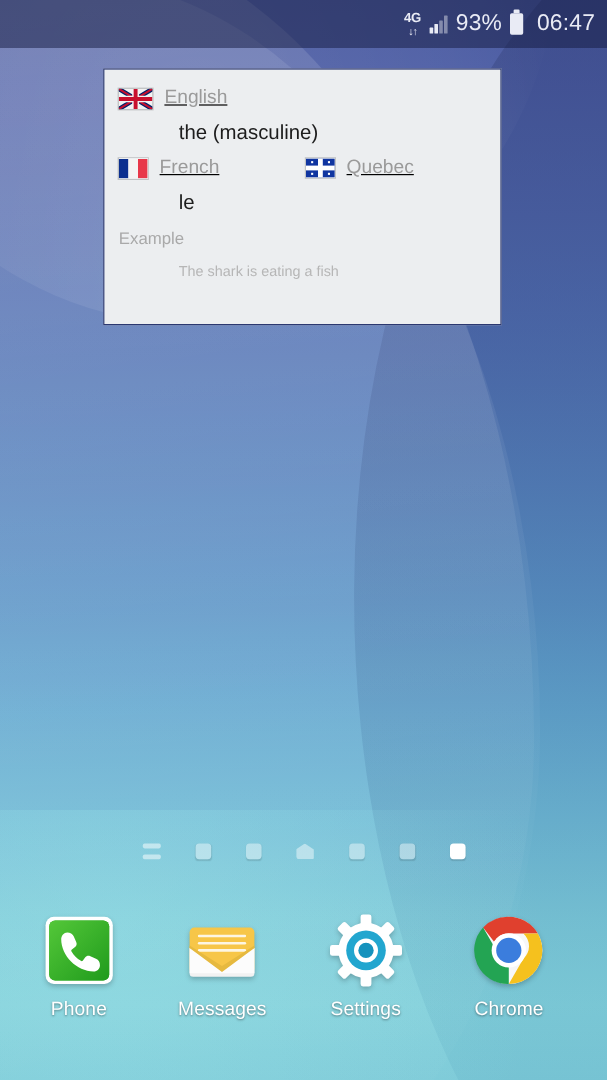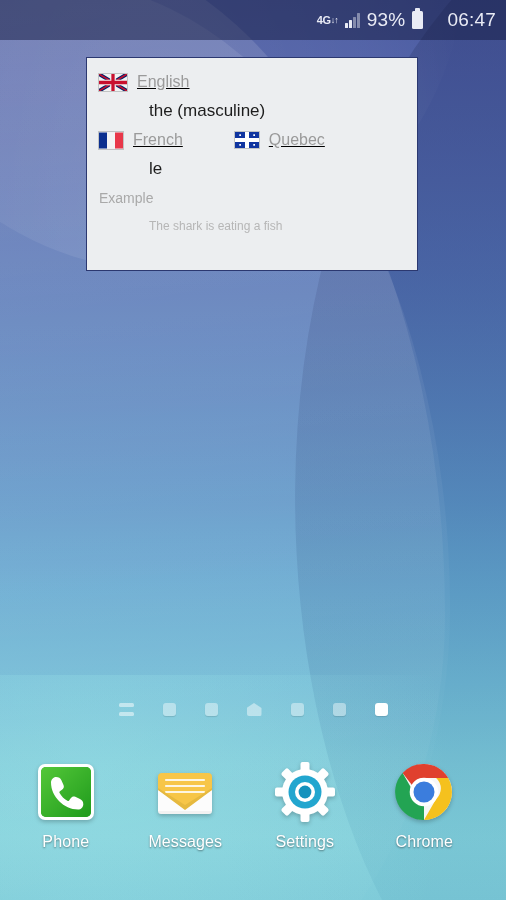--- a/index.html
+++ b/index.html
@@ -72,39 +72,39 @@
   }
 
   
   #statusbar {
     position:absolute; left:0; top:0; width:100%; height:40px;
     background:rgba(20,26,64,0.50);
     display:flex; align-items:center; justify-content:flex-end;
     padding-right:10px; gap:7px;
     color:#e9ebf5;
   }
-  .net-block { display:flex; align-items:center; line-height:1; }
+  .net-block { display:flex; flex-direction:column; align-items:center; line-height:1; }
   .net-label { font-size:11px; font-weight:bold; letter-spacing:-0.3px; }
   .net-arrows { font-size:9px; margin-top:1px; letter-spacing:-1px; }
   .bars { display:flex; align-items:flex-end; gap:1px; height:15px; }
   .bars i { width:3px; background:#e9ebf5; display:block; border-radius:0.5px; }
   .bars i:nth-child(1){ height:5px;  }
   .bars i:nth-child(2){ height:8px;  }
   .bars i:nth-child(3){ height:11px; opacity:.45; }
   .bars i:nth-child(4){ height:15px; opacity:.45; }
   .batt-pct { font-size:19px; letter-spacing:0.2px; }
   .batt-icon {
     width:11px; height:18px; border-radius:1.5px;
     background:#e9ebf5; position:relative;
   }
   .batt-icon:before {
     content:""; position:absolute; top:-3px; left:3px;
     width:5px; height:3px; border-radius:1px 1px 0 0; background:#e9ebf5;
   }
-  .clock { font-size:19px; letter-spacing:0.2px; margin-left:17px; }
+  .clock { font-size:19px; letter-spacing:0.2px; margin-left:4px; }
 
   
   #dict-card {
     position:absolute; left:86px; top:57px;
     width:332px; height:214px;
     background:#eceef0;
     border:1px solid #2b3870;
     padding:10px 12px 0 12px;
   }
   .row { display:flex; align-items:center; }
@@ -112,21 +112,21 @@
   .lang-name {
     font-size:16px; color:#9a9a9a; margin-left:10px;
   }
   .term {
     font-size:17px; color:#1d1d1d;
     margin-left:50px; line-height:30px;
   }
   .sect-label { font-size:14px; color:#a9a9a9; line-height:28px; }
   .ex-src { font-size:12px; color:#b6b6b6; margin-left:50px; line-height:28px; }
   .ex-tgt { font-size:17px; color:#1d1d1d; margin-left:50px; line-height:30px; }
-  .quebec-group { display:flex; align-items:center; margin-left:52px; }
+  .quebec-group { display:flex; align-items:center; margin-left:72px; }
 
   
   .flag { display:block; flex:none; box-shadow:0 0 0 1px rgba(0,0,0,0.18); }
   .flag-uk { width:28px; height:17px; }
   .flag-fr { width:24px; height:17px; }
   .flag-qc { width:24px; height:16px; }
 
   
   #page-indicator {
     position:absolute; left:0; right:0; top:703px;

